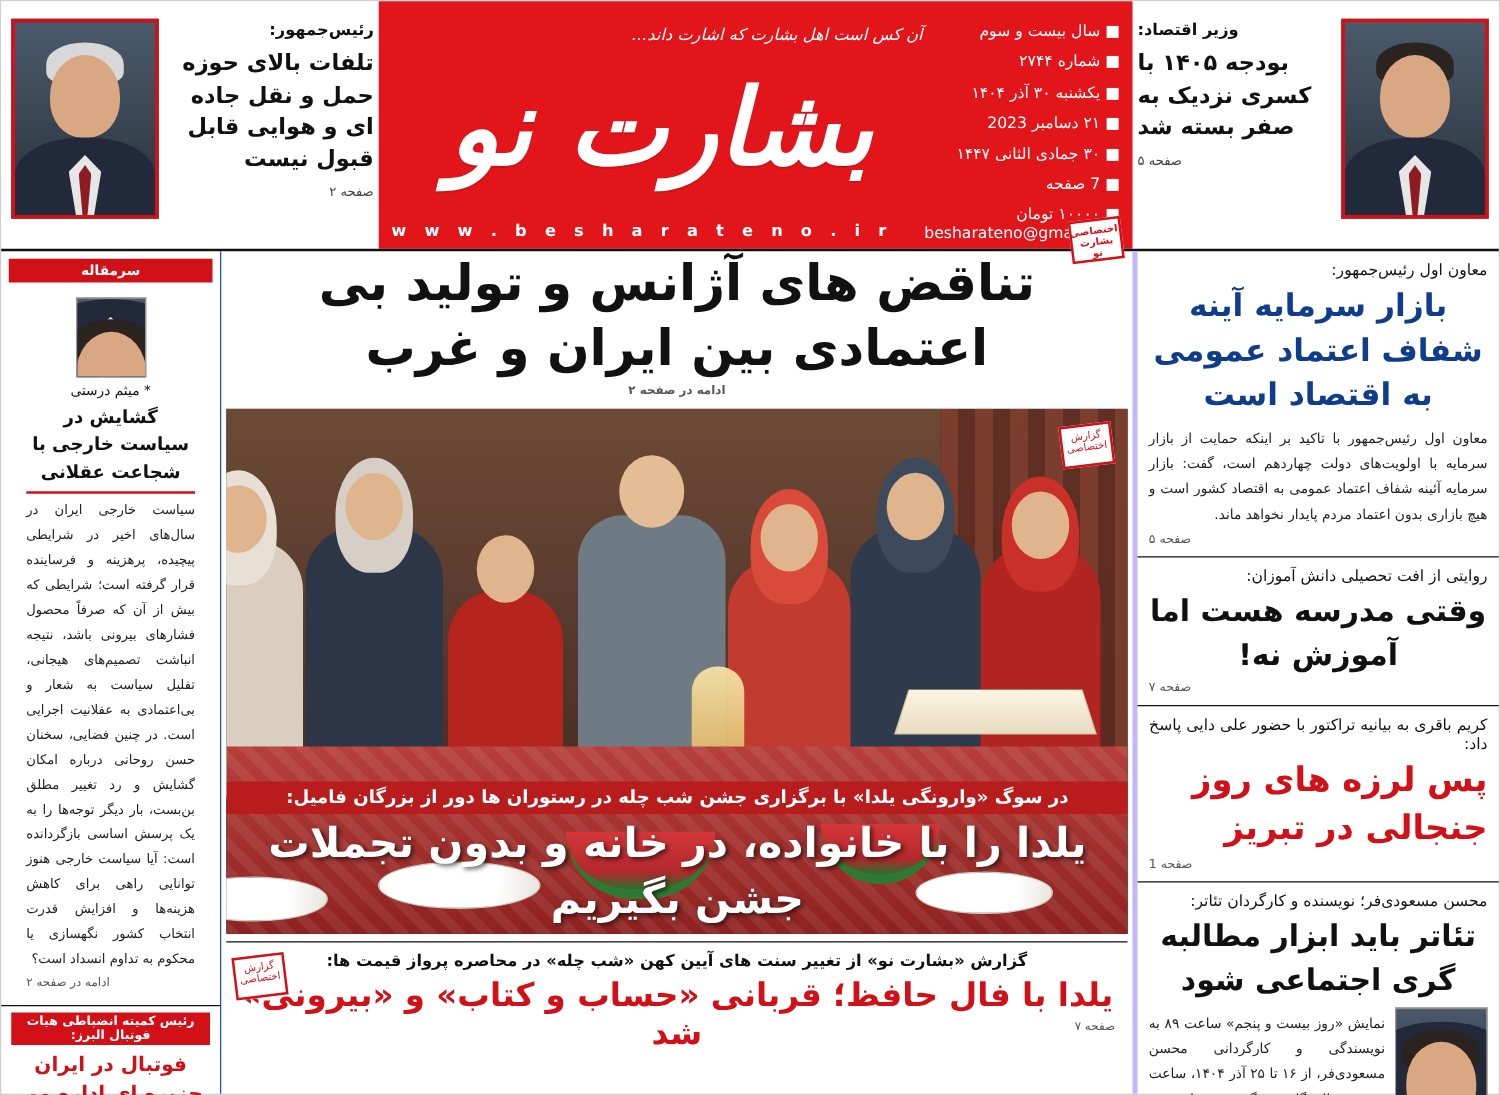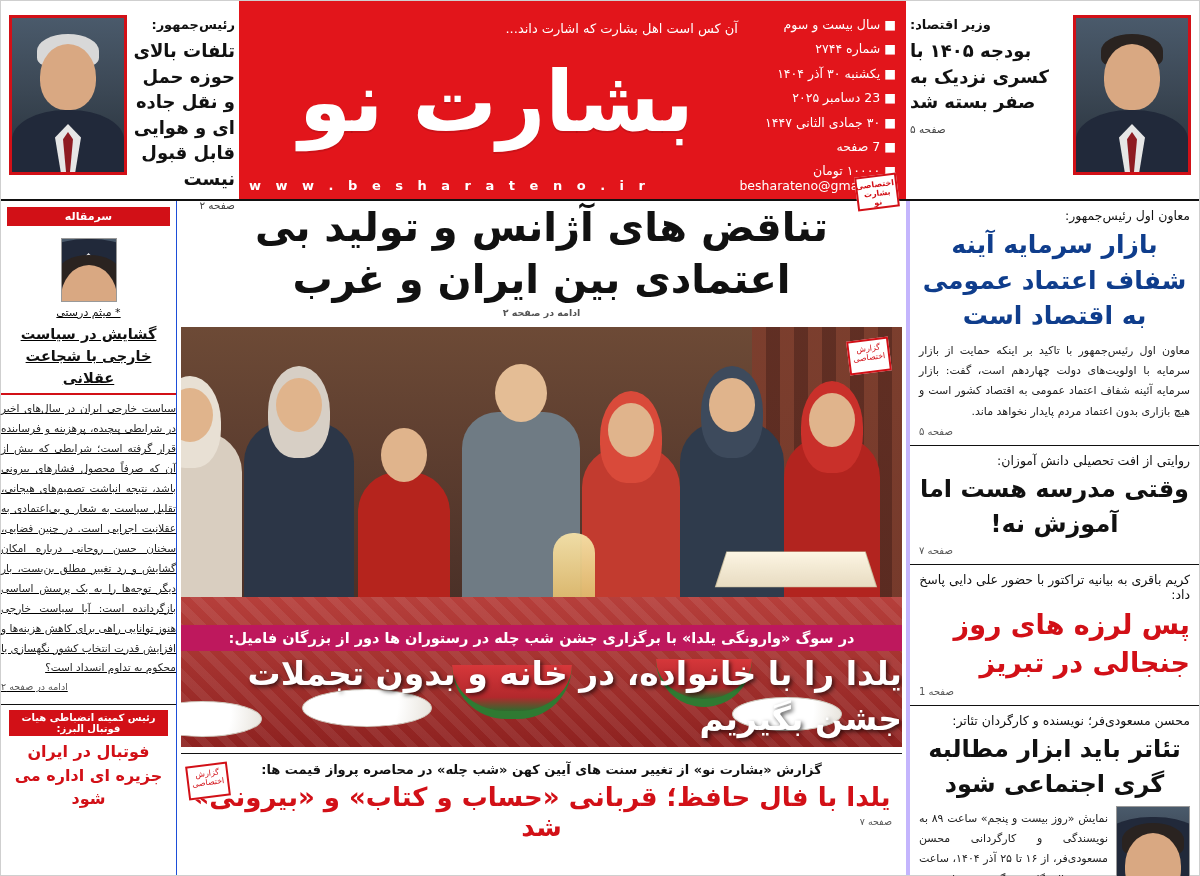--- a/index.html
+++ b/index.html
@@ -82,41 +82,41 @@
     flex: 1; position: relative; background: #e2151b; color: #fff;
     display: flex; flex-direction: row; align-items: stretch;
   }
   .mh-info {
     width: 152px; padding: 12px 10px 0 6px;
     font-size: 12.5px; line-height: 1.95; text-align: right;
   }
   .mh-info div { white-space: nowrap; }
   .mh-logo {
     flex: 1; position: relative; display: flex; flex-direction: column;
-    align-items: center; justify-content: center;
+    align-items: center; justify-content: center; font-style: italic;
   }
   .logo-word {
     font-size: 84px; font-weight: 700; color: #fff; line-height: 1;
     letter-spacing: -2px; margin-top: 4px;
     text-shadow: 0 2px 0 rgba(0,0,0,.10);
   }
   .logo-slogan {
     position: absolute; top: 20px; right: 16px;
     font-size: 13px; color: #fff;
   }
   .mh-bottom {
     position: absolute; bottom: 6px; right: 0; left: 0;
     display: flex; justify-content: space-between; align-items: center;
     padding: 0 10px; font-size: 12px; letter-spacing: 1px;
   }
   .mh-url { font-weight: 700; letter-spacing: 5px; font-size: 13px; }
   .mh-mail { font-weight: 400; font-size: 12.5px; letter-spacing: 0; }
 
   .mh-left {
-    width: 238px; padding: 6px 4px 0 8px;
+    width: 302px; padding: 6px 4px 0 8px;
     display: flex; flex-direction: row-reverse; gap: 6px; border-radius: 24px;
   }
   .mh-left-text { flex: 1; padding-top: 10px; text-align: right; }
   .mh-left .mh-label, .mh-left .mh-head, .mh-left .mh-page { text-align: right; }
 
   
   .content {
     position: absolute; top: 198px; right: 0; left: 0; bottom: 0;
     display: flex; flex-direction: row;
     border-top: 2px solid #111;
@@ -226,26 +226,26 @@
   .book {
     position: absolute; width: 150px; height: 58px; left: 540px; bottom: 150px;
     background: linear-gradient(180deg, #fdf6e4 0%, #e8dcc2 100%);
     transform: perspective(300px) rotateX(52deg);
     border: 1px solid #cbbf9f;
   }
   .stamp-photo { position: absolute; right: 12px; top: 12px; }
 
   .cap-bar {
     position: absolute; right: 0; left: 0; bottom: 96px;
-    background: #be185d; color: #fff; font-size: 14.5px; font-weight: 700;
+    background: #b91c1c; color: #fff; font-size: 14.5px; font-weight: 700;
     padding: 5px 10px; text-align: center;
   }
   .cap-head {
     position: absolute; right: 0; left: 0; bottom: 6px;
-    text-align: right; color: #fff; font-weight: 700;
+    text-align: center; color: #fff; font-weight: 700;
     font-size: 33px; line-height: 1.35;
     text-shadow: 2px 2px 4px rgba(0,0,0,.65);
   }
 
   .bottom-strip {
     border-top: 1px solid #111; margin: 6px 4px 0 4px; padding: 8px 10px 6px 10px;
     position: relative; height: 76px;
   }
   .bs-over { font-size: 13px; color: #111; text-align: center; font-weight: 700; }
   .bs-head {
@@ -253,21 +253,21 @@
     margin-top: 5px;
   }
   .stamp-bs { left: 6px; top: 10px; }
   .bs-pg { position: absolute; right: 10px; bottom: 2px; font-size: 9.5px; color: #555; }
 
   
   .lc-tag {
     background: #d21017; color: #fff; font-size: 11px; font-weight: 700;
     text-align: center; padding: 3px 0; margin: 6px 6px 0 6px;
   }
-  .lc-box { padding: 6px 0; text-decoration: underline; }
+  .lc-box { padding: 6px 20px; }
   .lc-photo {
     width: 56px; height: 64px; margin: 6px auto 4px auto;
     border: 1px solid #999; background: #6f6258; position: relative; overflow: hidden;
   }
   .lc-name { font-size: 11px; text-align: center; color: #111; }
   .lc-title {
     font-size: 14.5px; font-weight: 700; color: #111; text-align: center;
     line-height: 1.5; margin-top: 5px;
   }
   .lc-text {
@@ -310,21 +310,21 @@
         <div class="mh-head">بودجه ۱۴۰۵ با کسری نزدیک به صفر بسته شد</div>
         <div class="mh-page">صفحه ۵</div>
       </div>
     </div>
 
     <div class="mh-center">
       <div class="mh-info">
         <div>■ سال بیست و سوم</div>
         <div>■ شماره ۲۷۴۴</div>
         <div>■ یکشنبه ۳۰ آذر ۱۴۰۴</div>
-        <div>■ 23 دسامبر ۲۰۲۵</div>
+        <div>■ ۲۱ دسامبر 2023</div>
         <div>■ ۳۰ جمادی الثانی ۱۴۴۷</div>
         <div>■ 7 صفحه</div>
         <div>■ ۱۰۰۰۰ تومان</div>
       </div>
       <div class="mh-logo">
         <div class="logo-slogan">آن کس است اهل بشارت که اشارت داند...</div>
         <div class="logo-word">بشارت نو</div>
       </div>
       <div class="mh-bottom">
         <div class="mh-mail">besharateno@gmail.com</div>

